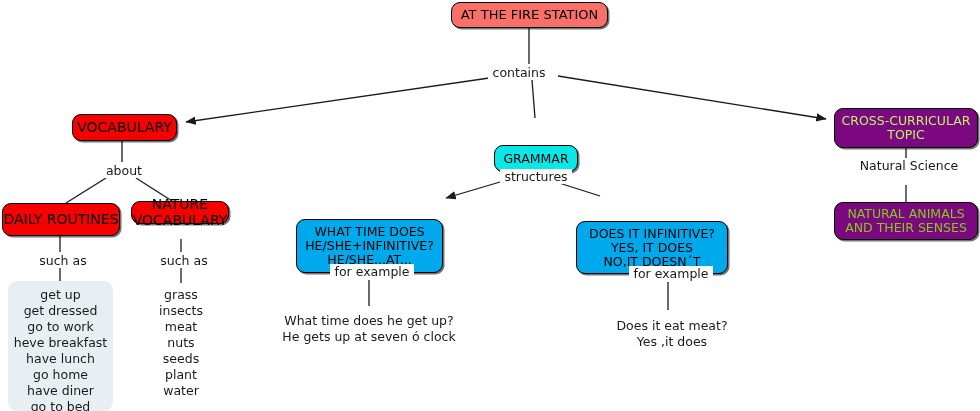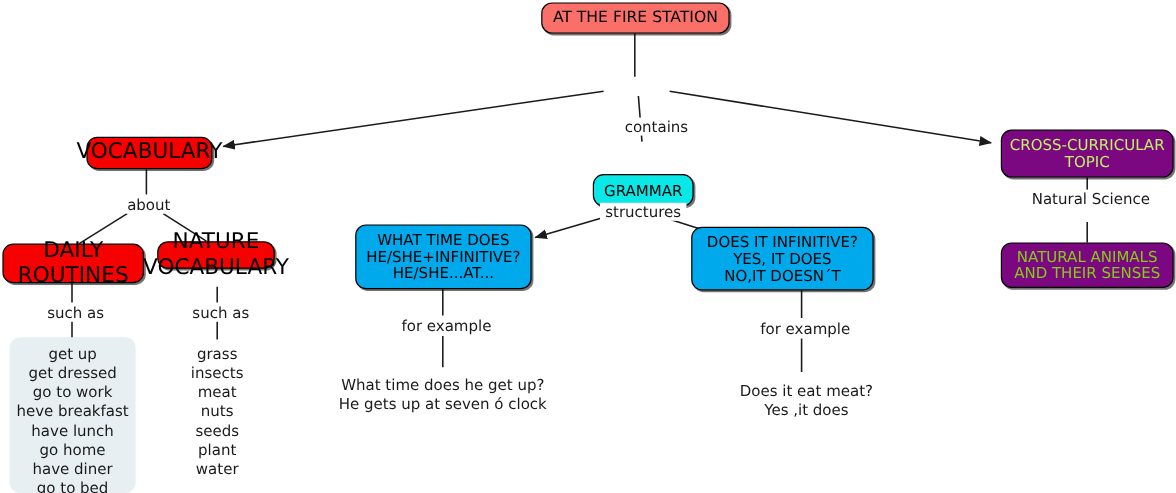--- a/index.html
+++ b/index.html
@@ -35,30 +35,31 @@
     line-height: 1.12;
     white-space: pre-line;
     box-shadow: 1.5px 1.5px 0 rgba(0,0,0,0.55);
   }
   .node-title {
     background: #fa7069;
     font-size: 13px;
   }
   .node-red {
     background: #f60000;
-    font-size: 18px;
+    font-size: 14px;
   }
   .node-cyan {
     background: #09e7e7;
     font-size: 12.5px;
     margin-top: 26px;
   }
   .node-blue {
     background: #00a9ec;
     font-size: 12.5px;
+    margin-top: 32px;
   }
   .node-purple {
     background: #7c0881;
     font-size: 12.5px;
   }
   .link-label {
     position: absolute;
     font-size: 12.5px;
     color: #1a1a1a;
     text-align: center;
@@ -148,21 +149,21 @@
 HE/SHE+INFINITIVE?
 HE/SHE...AT...</div>
 
   <div class="node node-blue" style="left:576px; top:189px; width:152px; height:53px;">DOES IT INFINITIVE?
 YES, IT DOES
 NO,IT DOESN´T</div>
 
   <div class="node node-purple" style="left:834px; top:202px; width:144px; height:38px; color:#84cc16;">NATURAL ANIMALS
 AND THEIR SENSES</div>
 
-  <div class="link-label" style="left:516px; top:65px; width:56px;margin-top:33px;">contains</div>
+  <div class="link-label" style="left:488px; top:65px; width:56px;">contains</div>
 
   <div class="link-label" style="left:98px; top:163px; width:46px;">about</div>
 
   <div class="link-label" style="left:500px; top:169px; width:66px;">structures</div>
 
   <div class="link-label" style="left:30px; top:253px; width:60px;">such as</div>
 
   <div class="link-label" style="left:151px; top:253px; width:60px;">such as</div>
 
   <div class="link-label" style="left:330px; top:264px; width:78px;">for example</div>

